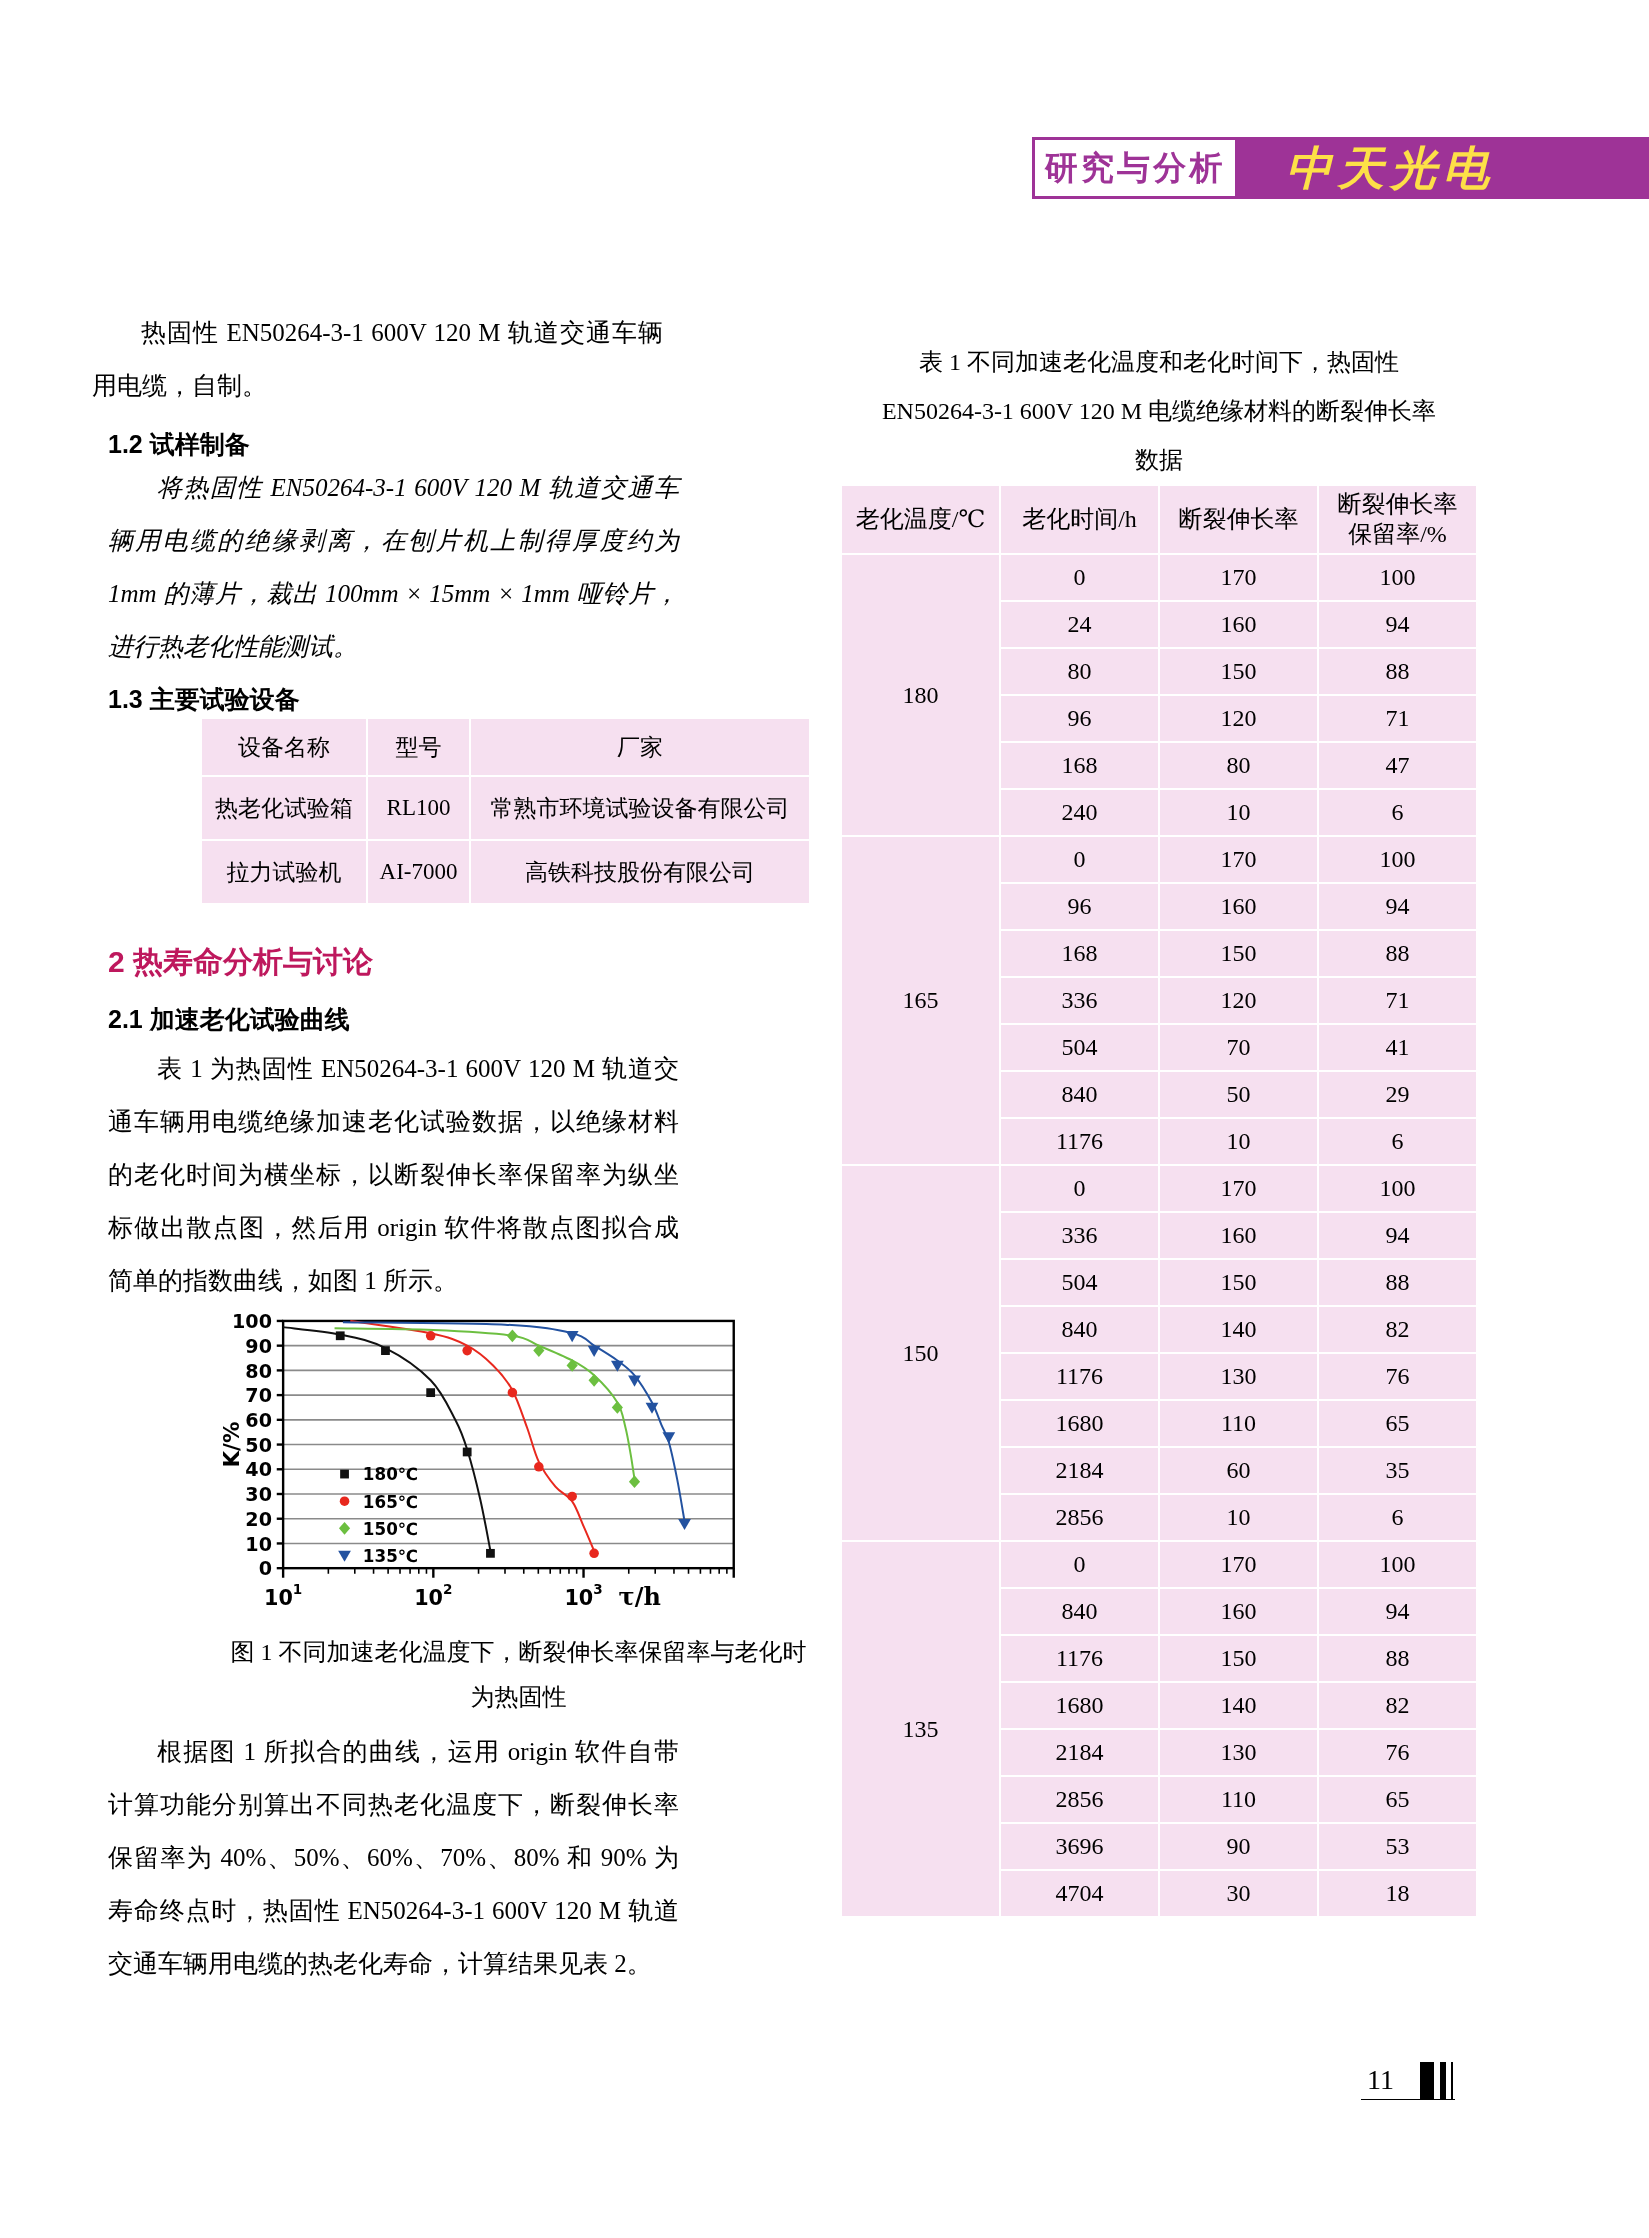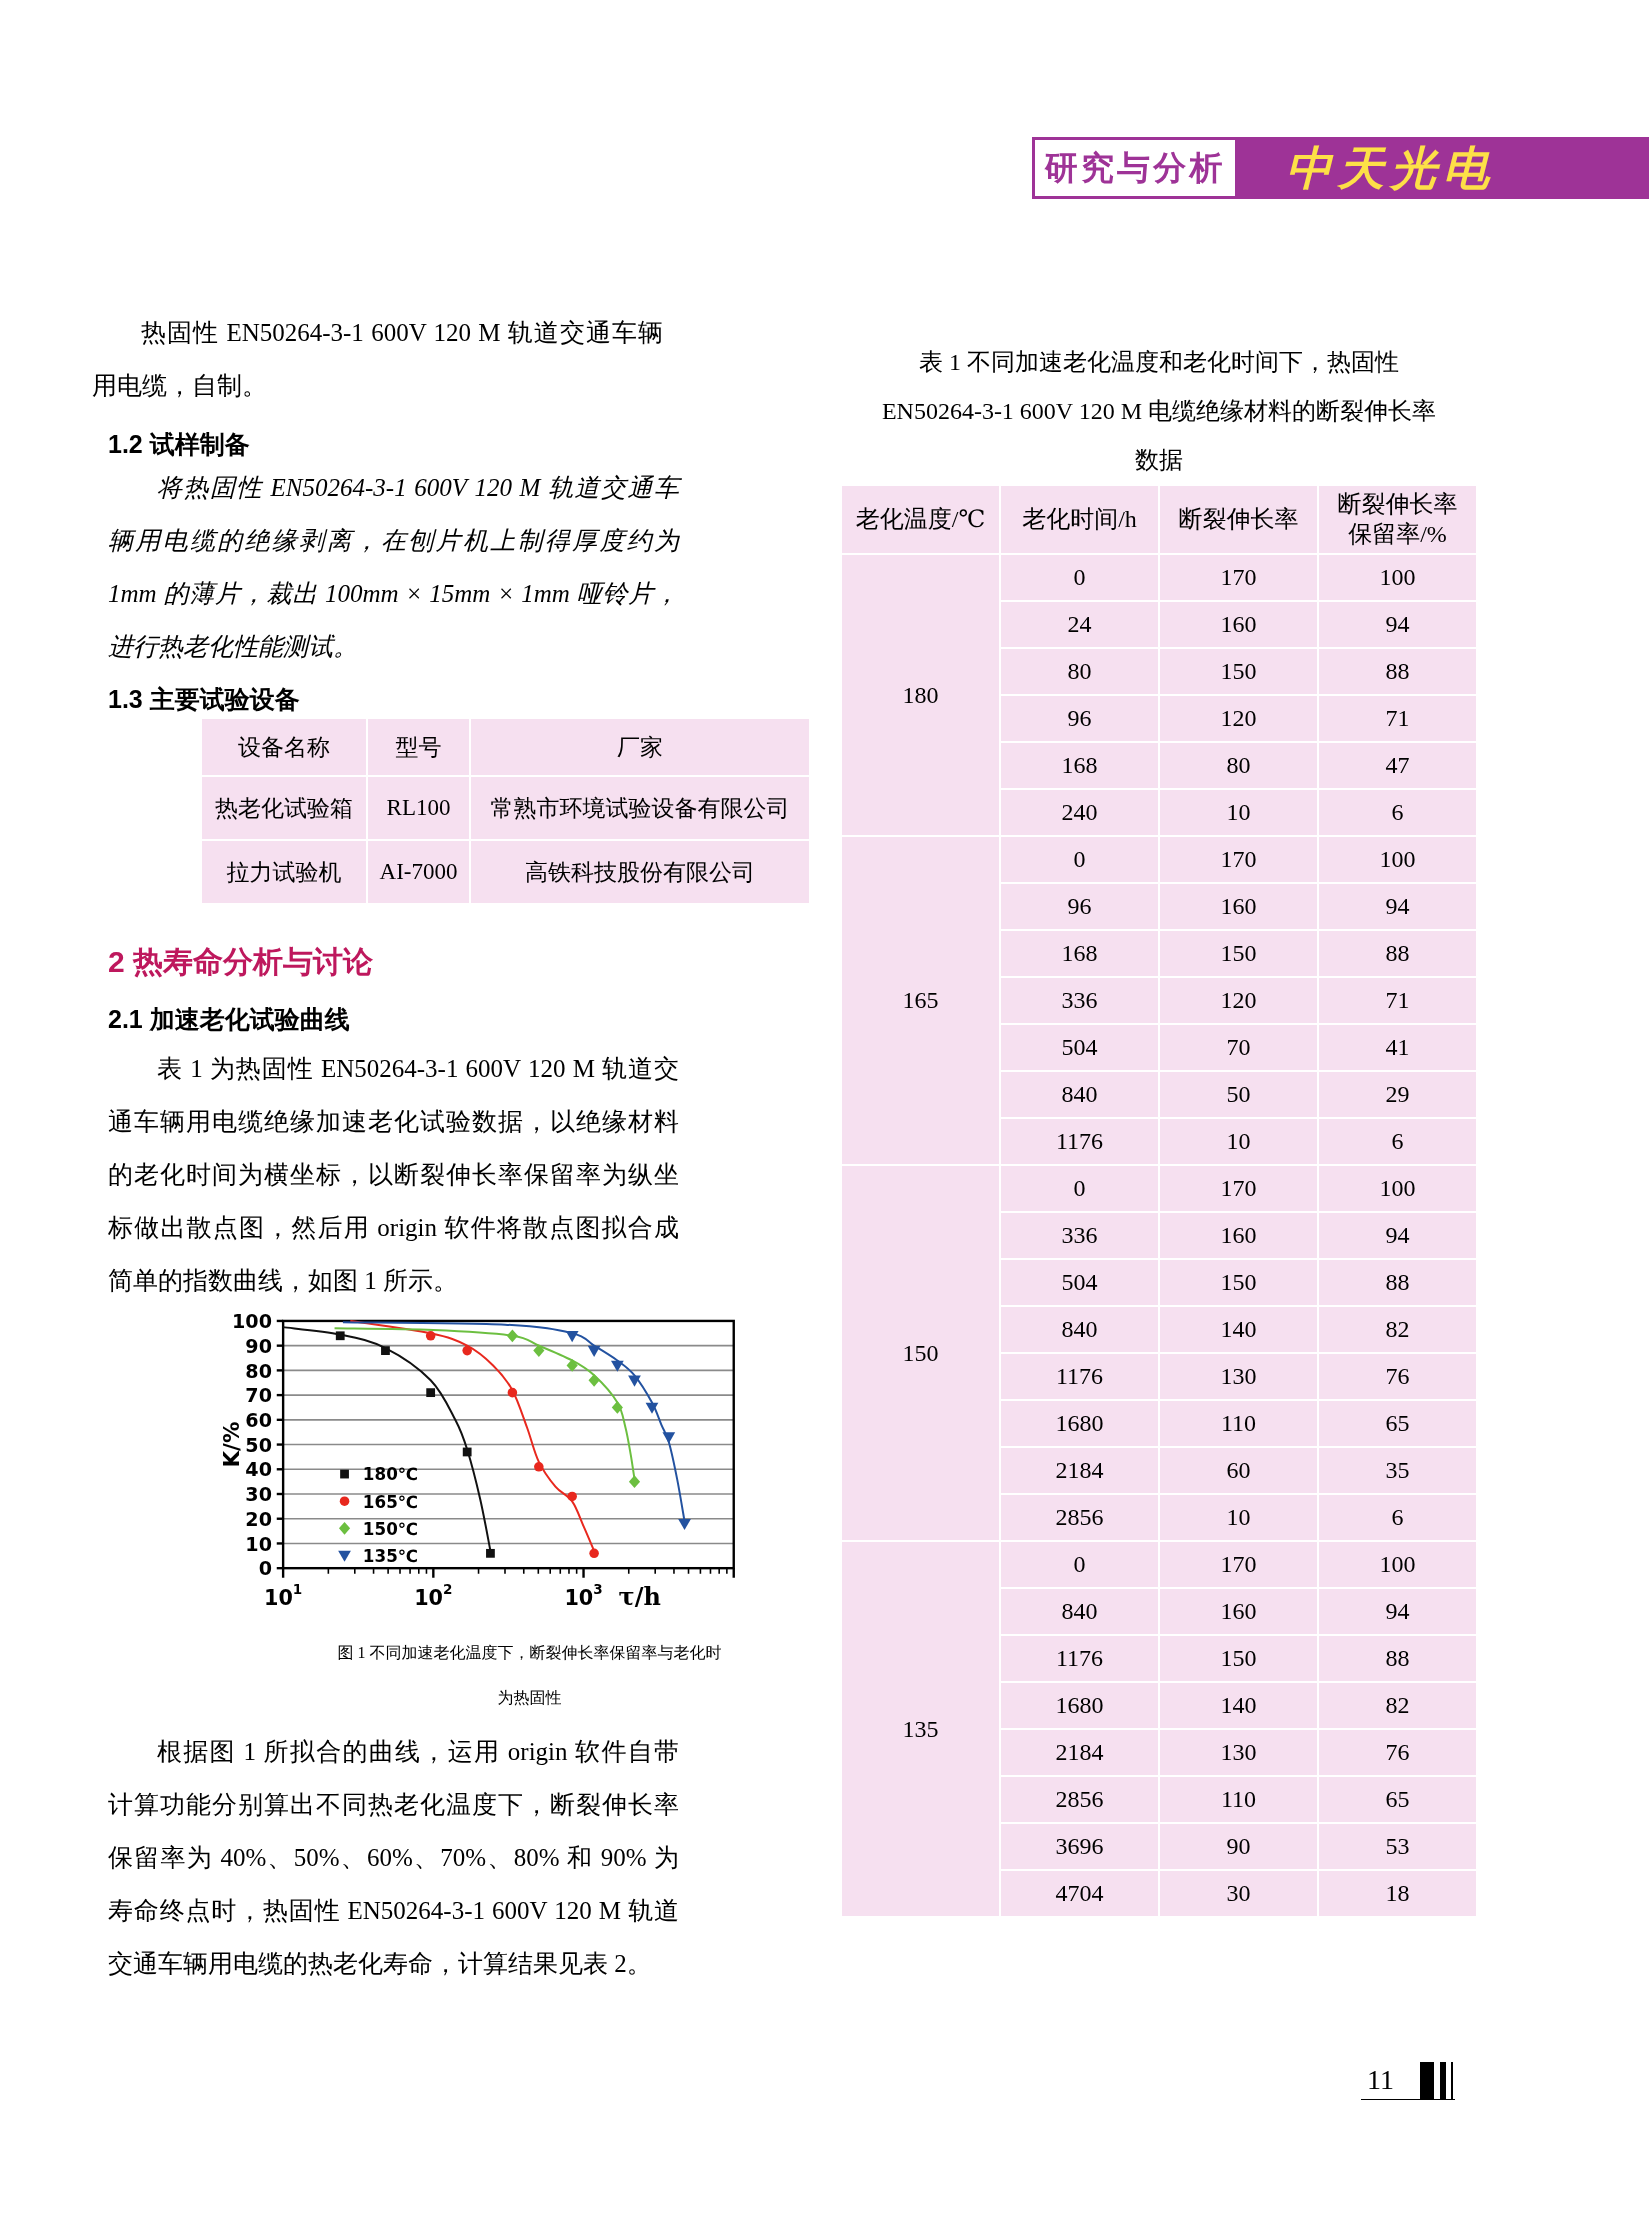--- a/index.html
+++ b/index.html
@@ -26,21 +26,21 @@
   .pink-table{border-collapse:separate;border-spacing:2.4px;table-layout:fixed;}
   .pink-table th,.pink-table td{background:#f6e0f0;text-align:center;vertical-align:middle;font-weight:normal;padding:0 3.2px;}
   .eq-table{font-size:23px;}
   .eq-table th{height:56px;}
   .eq-table td{height:62px;}
   .t1{font-size:24px;}
   .t1 th{height:67px;line-height:29.5px;}
   .t1 td{height:45px;}
 
   .t1-title{font-size:24px;line-height:49px;}
-  .fig-caption{font-size:16px;line-height:45px;margin-left:11px;}
+  .fig-caption{font-size:24px;line-height:45px;}
 
   
   .ytick{font:bold 24px "DejaVu Sans",sans-serif;}
   .xtick{font:bold 26px "DejaVu Sans",sans-serif;}
   .xlabel{font:bold 30px "DejaVu Serif",serif;}
   .ylabel{font:bold 27px "DejaVu Sans",sans-serif;}
   .legend-text{font:bold 21px "DejaVu Sans",sans-serif;}
 
   
   .pg-line{position:absolute;left:1361px;top:2099px;width:94px;height:0;border-top:1.6px solid #000;}

